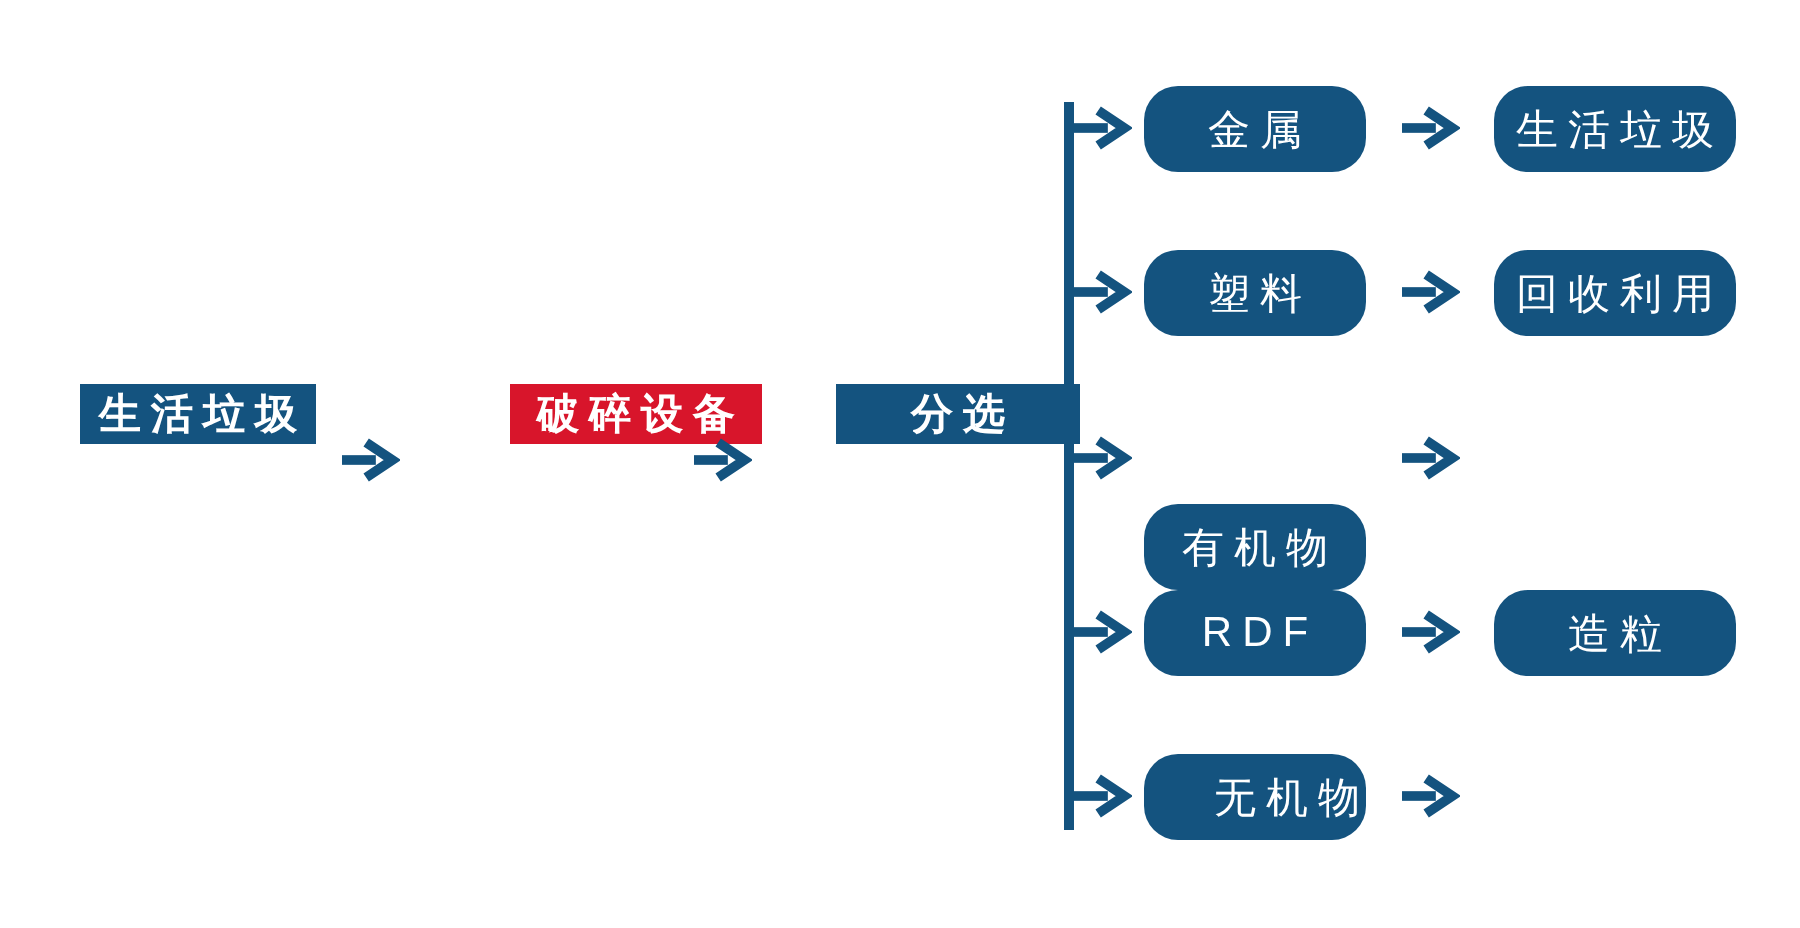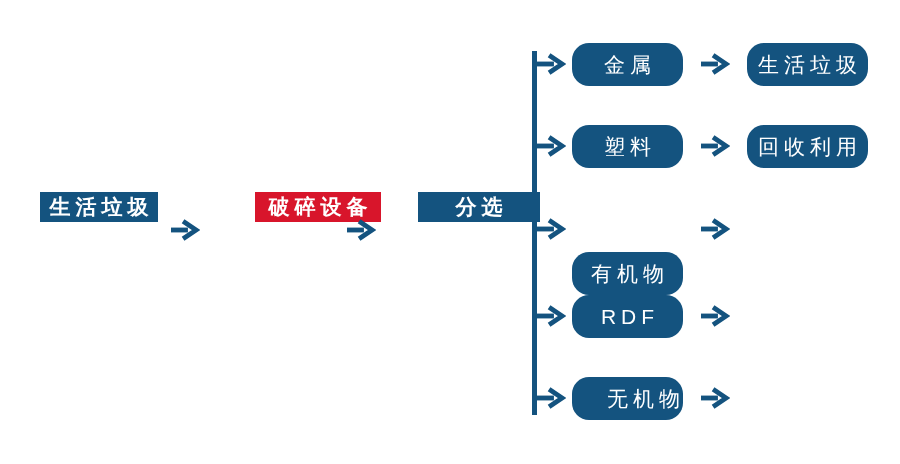--- a/index.html
+++ b/index.html
@@ -113,20 +113,21 @@
 
   <svg class="arrow a-out r3" viewBox="0 0 30 22">
     <rect class="stem" x="0" y="8.5" width="17.5" height="5"></rect>
     <path class="head" d="M12.5 2 L26 11 L12.5 20"></path>
   </svg>
   <div class="node blue branchbox r3 n-out">RDF</div>
   <svg class="arrow a-res r3" viewBox="0 0 30 22">
     <rect class="stem" x="0" y="8.5" width="17.5" height="5"></rect>
     <path class="head" d="M12.5 2 L26 11 L12.5 20"></path>
   </svg>
+  <div class="node blue branchbox r3 n-res">造粒</div>
 
   <svg class="arrow a-out r4" viewBox="0 0 30 22">
     <rect class="stem" x="0" y="8.5" width="17.5" height="5"></rect>
     <path class="head" d="M12.5 2 L26 11 L12.5 20"></path>
   </svg>
   <div class="node blue branchbox r4 n-out">无机物</div>
   <svg class="arrow a-res r4" viewBox="0 0 30 22">
     <rect class="stem" x="0" y="8.5" width="17.5" height="5"></rect>
     <path class="head" d="M12.5 2 L26 11 L12.5 20"></path>
   </svg>

